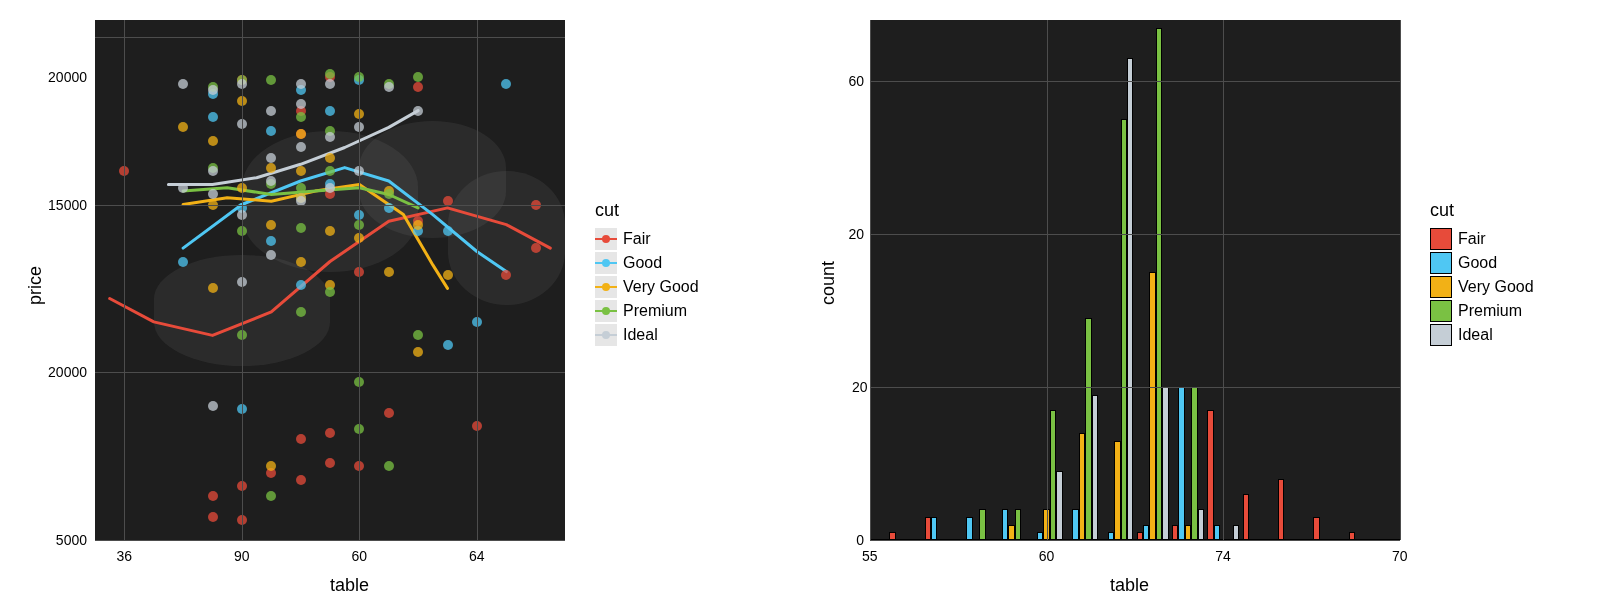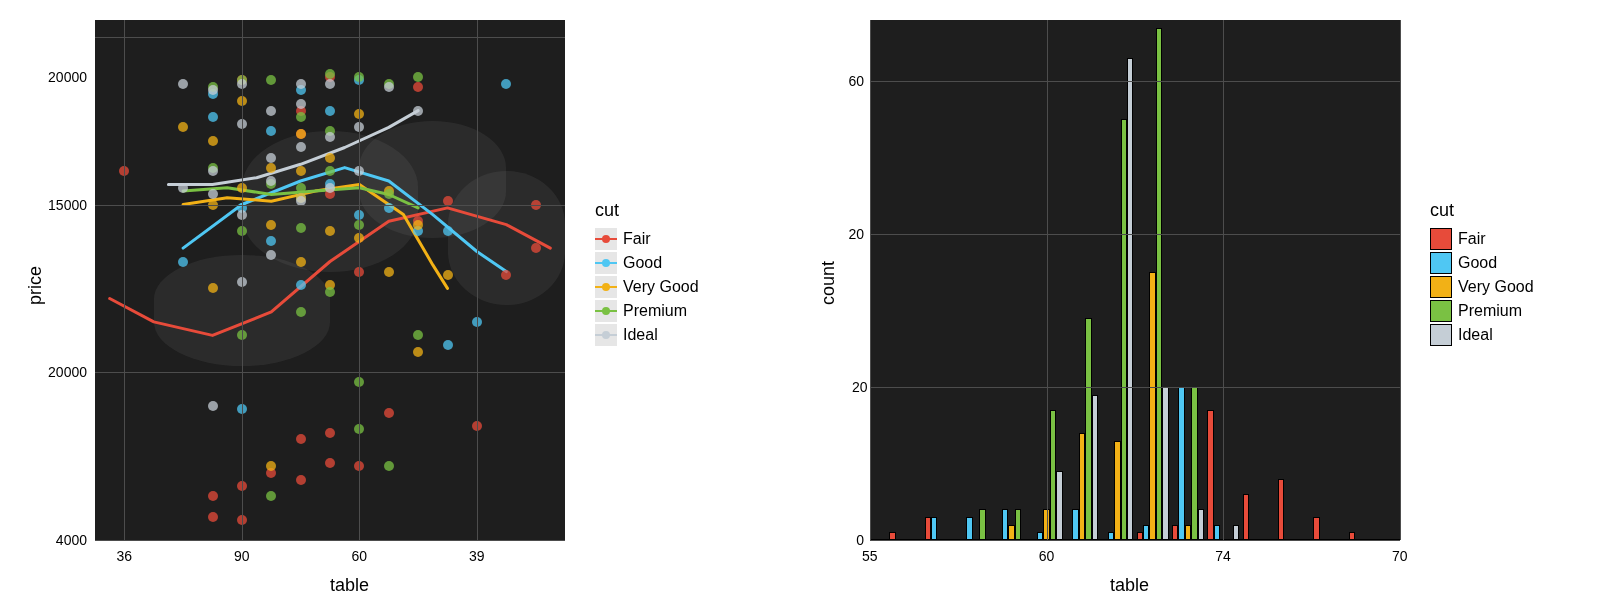--- a/index.html
+++ b/index.html
@@ -258,25 +258,25 @@
       </div>
 
     <div id="sc-xticks">
         <div class="gridline" style="left: 124.375px; top: 20px; width: 1px; height: 520px;"></div>
         <div class="tick-label" style="left: 116.375px; top: 548px;">36</div>
         <div class="gridline" style="left: 241.875px; top: 20px; width: 1px; height: 520px;"></div>
         <div class="tick-label" style="left: 233.875px; top: 548px;">90</div>
         <div class="gridline" style="left: 359.375px; top: 20px; width: 1px; height: 520px;"></div>
         <div class="tick-label" style="left: 351.375px; top: 548px;">60</div>
         <div class="gridline" style="left: 476.875px; top: 20px; width: 1px; height: 520px;"></div>
-        <div class="tick-label" style="left: 468.875px; top: 548px;">39</div>
+        <div class="tick-label" style="left: 468.875px; top: 548px;">64</div>
       </div>
     <div id="sc-yticks">
         <div class="gridline" style="left: 95px; top: 540px; width: 470px; height: 1px;"></div>
-        <div class="tick-label" style="right: 713px; top: 532px; text-align: right; left: 37px; width: 50px; position: absolute;">4000</div>
+        <div class="tick-label" style="right: 713px; top: 532px; text-align: right; left: 37px; width: 50px; position: absolute;">5000</div>
         <div class="gridline" style="left: 95px; top: 372.258px; width: 470px; height: 1px;"></div>
         <div class="tick-label" style="right: 713px; top: 364.258px; text-align: right; left: 37px; width: 50px; position: absolute;">20000</div>
         <div class="gridline" style="left: 95px; top: 204.516px; width: 470px; height: 1px;"></div>
         <div class="tick-label" style="right: 713px; top: 196.516px; text-align: right; left: 37px; width: 50px; position: absolute;">15000</div>
         <div class="gridline" style="left: 95px; top: 36.7742px; width: 470px; height: 1px;"></div>
         <div class="tick-label" style="right: 713px; top: 28.7742px; text-align: right; left: 37px; width: 50px; position: absolute; margin-top: 40px;">20000</div>
       </div>
 
     <div class="legend" id="legend-left" style="left: 595px; top: 200px;">
       <div class="legend-title">cut</div>

